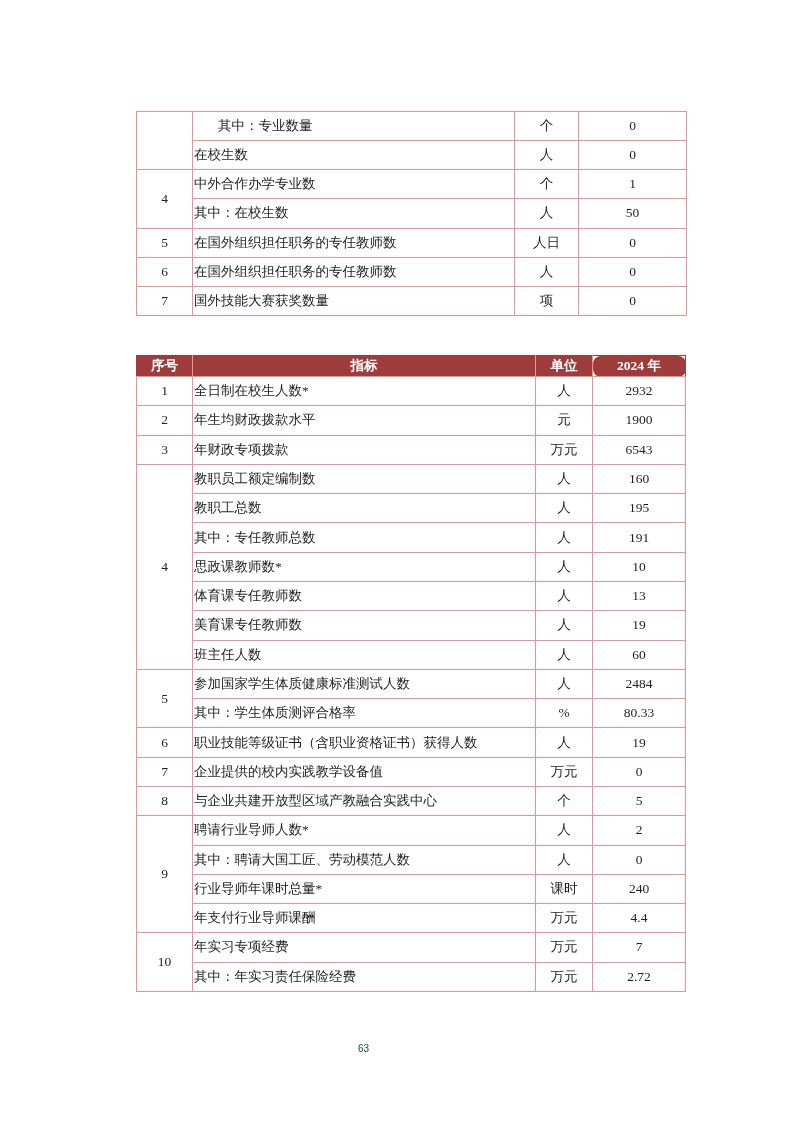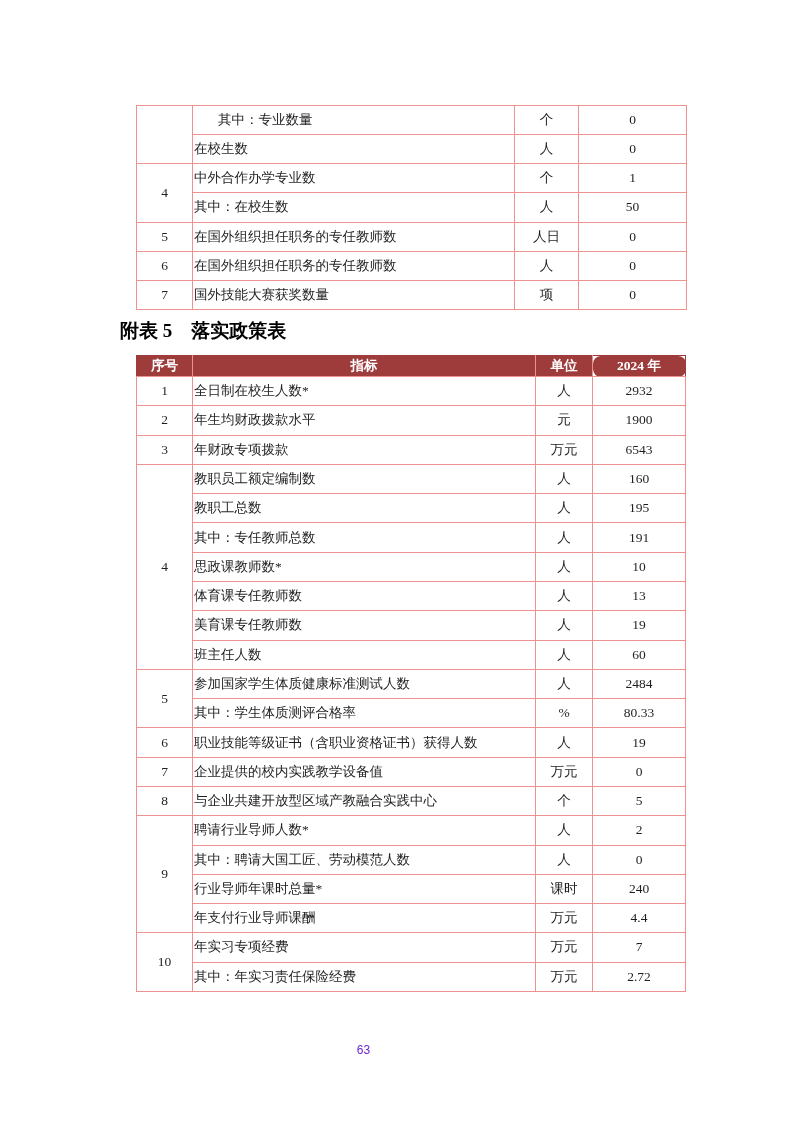--- a/index.html
+++ b/index.html
@@ -18,42 +18,42 @@
   table{border-collapse:collapse;table-layout:fixed;}
   td,th{border:1px solid var(--border);font-size:13.5px;font-weight:normal;overflow:hidden;}
 
   .seq{text-align:center;}
   .unit{text-align:center;}
   .val{text-align:center;}
   .ind{text-align:left;}
   .ind.indent1{padding-left:25px;}
   .ind.indent2{}
 
-  #continued-table{position:absolute;left:136px;top:105px;width:550px;height:205px;}
+  #continued-table{position:absolute;left:136px;top:111px;width:550px;height:205px;}
   #continued-table tr{height:29px;}
 
   #policy-table{position:absolute;left:136px;top:355px;width:549px;height:637px;}
   #policy-table thead tr{height:16px;}
   #policy-table tbody tr{height:29px;}
   #policy-table thead th{
     background:var(--header-bg);color:#ffffff;font-weight:bold;
     border:1px solid var(--border);border-top-color:var(--header-bg);
     text-align:center;font-size:13.5px;
   }
   #policy-table thead th:first-child{border-left-color:var(--header-bg);}
   #policy-table thead th:last-child{border-right-color:var(--header-bg);border-radius:8px;}
 
   .section-title{
     position:absolute;left:120px;top:318px;margin:0;
     font-size:19px;font-weight:bold;color:#000000;line-height:26px;
     font-family:"Liberation Serif","DejaVu Serif",serif;
   }
   .page-number{
     position:absolute;left:0;top:1043px;width:727px;
-    text-align:center;font-size:12px;color:#6d28d9;
+    text-align:center;font-size:10px;color:#14532d;
     font-family:"Liberation Sans","DejaVu Sans",sans-serif;
   }
 </style>
 </head>
 <body>
 
 <div class="page">
 
   <table id="continued-table">
     <colgroup>
@@ -99,21 +99,20 @@
         </tr>
         <tr>
           <td class="seq" rowspan="1">7</td>
           <td class="ind">国外技能大赛获奖数量</td>
           <td class="unit">项</td>
           <td class="val">0</td>
         </tr>
       </tbody>
   </table>
 
-  <h2 class="section-title">附表 5　落实政策表</h2>
 
   <table id="policy-table">
     <colgroup>
       <col style="width:56px">
         <col style="width:343px">
         <col style="width:57px">
         <col style="width:93px">
     </colgroup>
     <thead>
       <tr>

